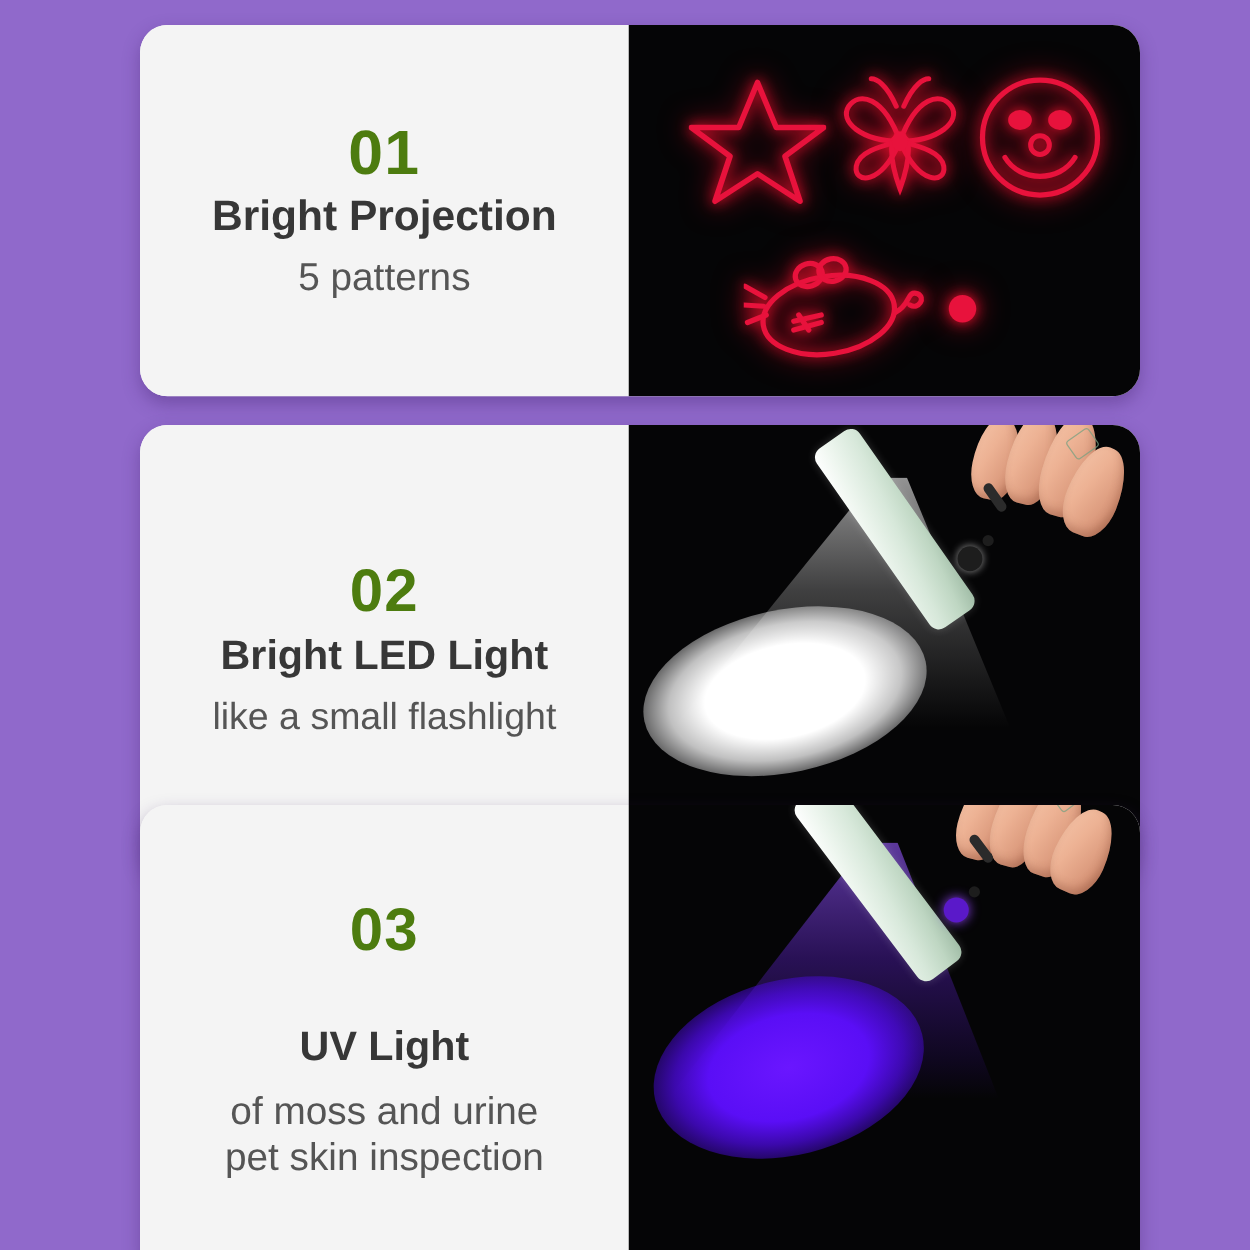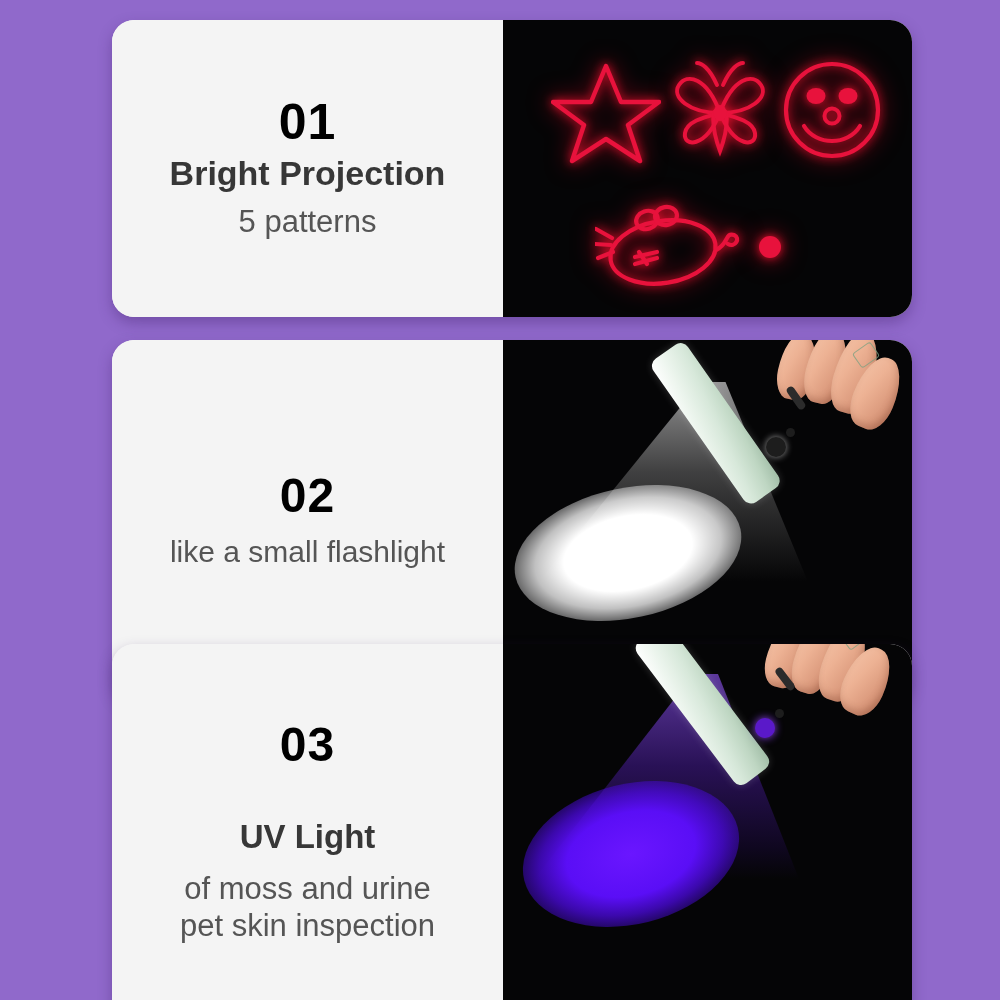--- a/index.html
+++ b/index.html
@@ -37,21 +37,21 @@
     padding:6px 10px;
   }
   .media-pane{
     flex:1 1 auto;
     background:#050506;
     position:relative;
     overflow:hidden;
   }
 
   .num{
-    color:#000000;
+    color:#4d7c0f;
     font-weight:bold;
     font-size:50px;
     line-height:1.02;
     letter-spacing:1px;
   }
   .title{
     color:#373737;
     font-weight:bold;
     font-size:35px;
     line-height:1.15;
@@ -189,20 +189,21 @@
 
       <svg class="laser glow" style="left:250px;top:210px;" width="34" height="34" viewBox="0 0 34 34">
         <circle cx="17" cy="17" r="11" fill="#e8123c"></circle>
       </svg>
     </div>
   </div>
 
   <div class="card" id="card2">
     <div class="text-pane">
       <div class="num">02</div>
+      <div class="title">Bright LED Light</div>
       <div class="subtitle">like a small flashlight</div>
     </div>
     <div class="media-pane">
       <div class="beam-wrap">
 
         <div class="beam-white" style="left:30px;top:42px;width:275px;height:200px;transform:rotate(0deg);"></div>
 
         <div class="pool pool-white" style="left:10px;top:148px;width:230px;height:130px;transform:rotate(-12deg);"></div>
 
         <div class="pen-holder">

